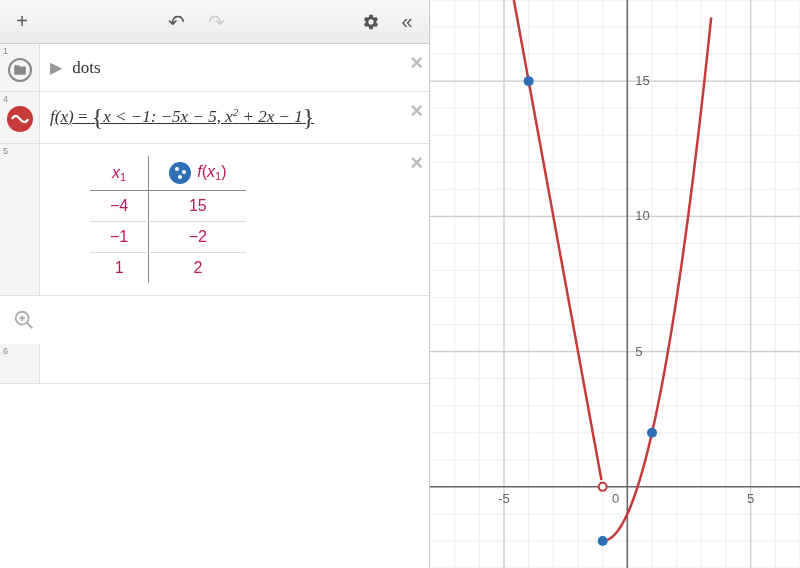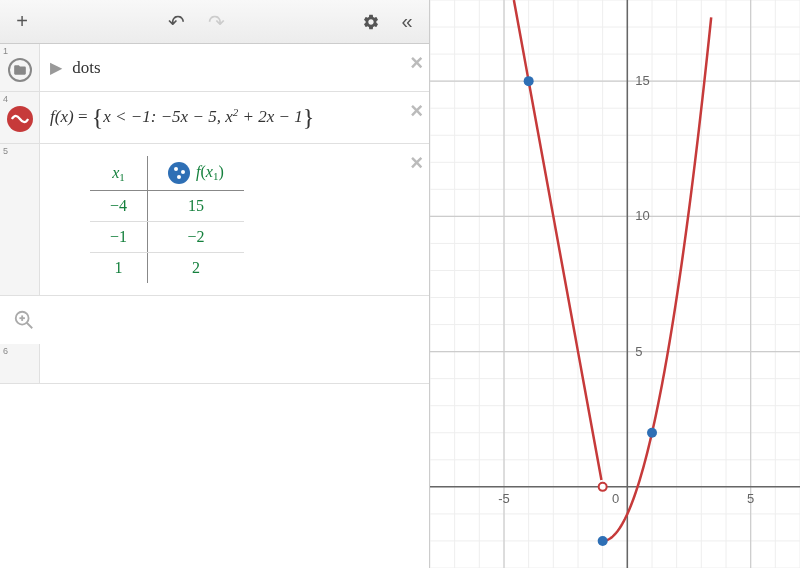--- a/index.html
+++ b/index.html
@@ -16,32 +16,32 @@
   .expr-gutter { width: 40px; background: #f5f5f5; border-right: 1px solid #e0e0e0; display: flex; flex-direction: column; align-items: center; padding-top: 4px; position: relative; }
   .expr-index { font-size: 9px; color: #888; position: absolute; top: 2px; left: 3px; }
   .folder-icon { width: 24px; height: 24px; border: 2px solid #888; border-radius: 50%; display: flex; align-items: center; justify-content: center; margin-top: 10px; }
   .folder-icon svg { width: 14px; height: 14px; fill: #888; }
   .wave-icon { width: 26px; height: 26px; border-radius: 50%; background: #c63a3a; display: flex; align-items: center; justify-content: center; margin-top: 10px; }
   .wave-icon svg { width: 18px; height: 14px; }
   .expr-content { flex: 1; padding: 12px 10px; display: flex; align-items: center; font-family: 'Times New Roman', serif; font-size: 17px; color: #333; }
   .expr-close { position: absolute; top: 6px; right: 6px; color: #bbb; font-size: 22px; cursor: pointer; font-weight: bold; }
   .folder-arrow { color: #999; font-size: 16px; margin-right: 10px; }
   .table-content { padding: 12px 20px; }
-  table.data-table { border-collapse: collapse; font-family: Liberation Serif, serif; font-size: 16px; color: #15803d; margin-left: 30px; }
+  table.data-table { border-collapse: collapse; font-family: Liberation Sans, sans-serif; font-size: 16px; color: #be185d; margin-left: 30px; }
   table.data-table th, table.data-table td { padding: 6px 20px; text-align: center; font-weight: normal; }
   table.data-table th { border-bottom: 1px solid #888; }
   table.data-table th:first-child, table.data-table td:first-child { border-right: 1px solid #888; }
   table.data-table td { border-bottom: 1px solid #ddd; }
   table.data-table tr:last-child td { border-bottom: none; }
   .points-icon { display: inline-block; width: 22px; height: 22px; border-radius: 50%; background: #2e6fb5; vertical-align: middle; margin-right: 6px; position: relative; }
   .points-icon::before { content: ''; position: absolute; width: 4px; height: 4px; background: #fff; border-radius: 50%; top: 5px; left: 6px; box-shadow: 7px 3px 0 #fff, 3px 8px 0 #fff; }
   .zoom-btn { width: 36px; height: 36px; margin: 6px; color: #aaa; font-size: 22px; display: flex; align-items: center; justify-content: center; cursor: pointer; }
   .empty-row { min-height: 40px; }
   .graph-panel { width: 370px; height: 568px; position: relative; background: #fff; }
-  .math-expr { font-style: italic; }
+  .math-expr { font-style: italic; text-decoration: underline; }
   .math-expr .brace { font-size: 24px; vertical-align: -3px; }
   .sub { font-size: 11px; vertical-align: -3px; }
   .sup { font-size: 11px; vertical-align: 6px; }
 </style>
 </head>
 <body>
 
 <div class="left-panel">
   <div class="toolbar">
     <div class="toolbar-left">

